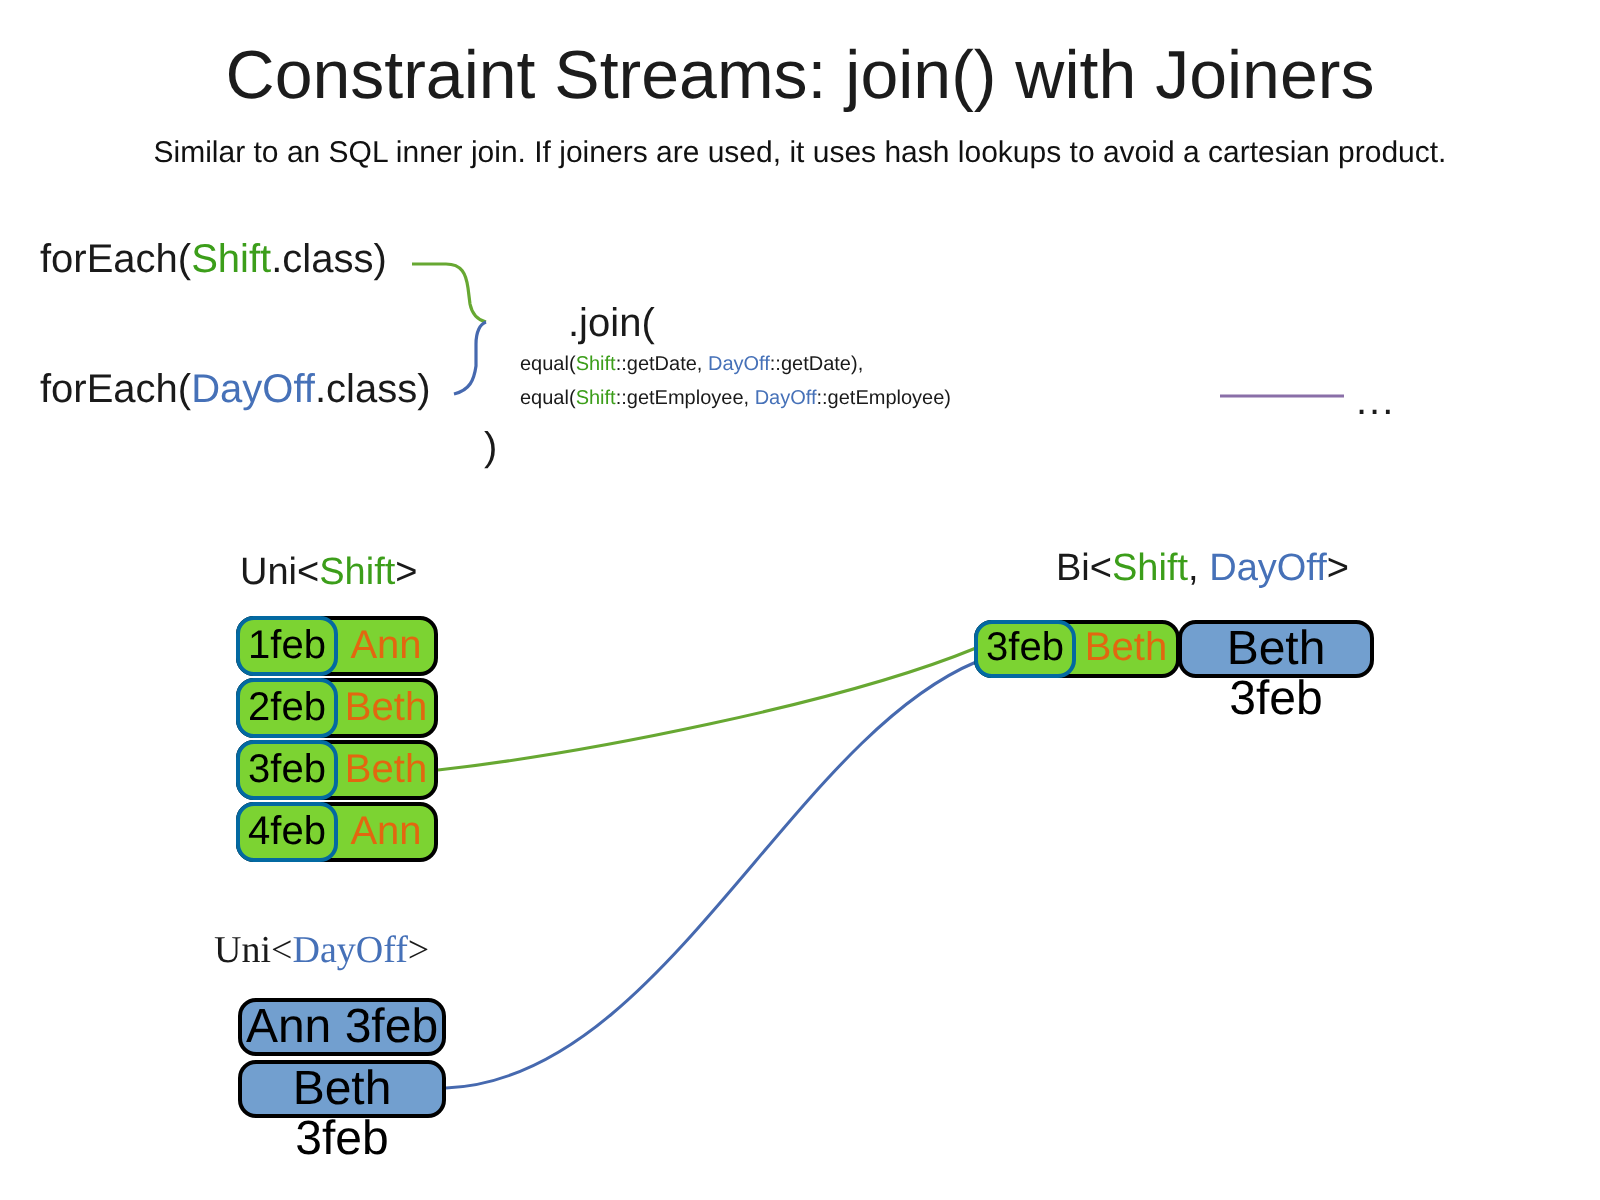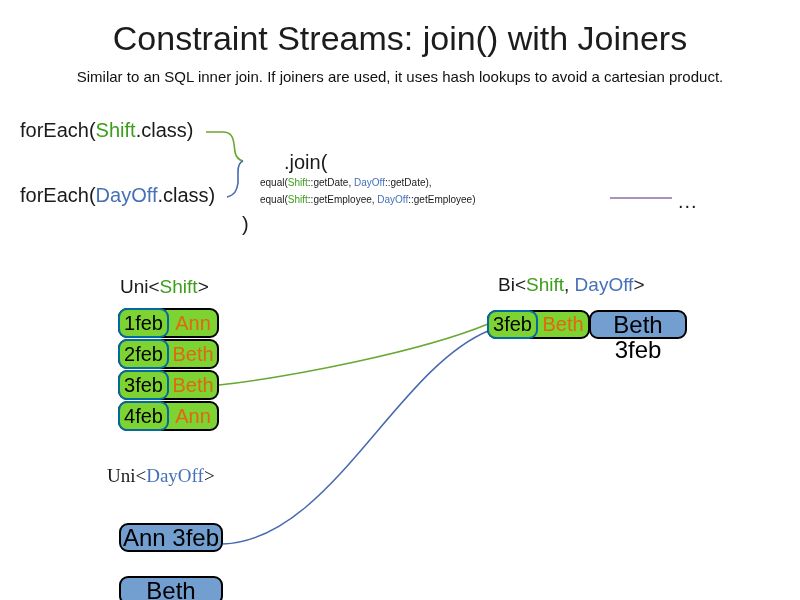--- a/index.html
+++ b/index.html
@@ -53,21 +53,21 @@
   .bi-green .emp-cell { height:25px; line-height:25px; }
   .blue-box {
     height:25px; background:var(--dayoff-box-fill,#729fcf);
     border:2px solid #000; border-radius:9px;
     text-align:center; line-height:25px; font-size:24px; color:#000;
   }
   .bi-blue { width:94px; margin-left:-1px; }
 
   
   .dayoff-table { position:absolute; left:119px; top:499px; z-index:2; }
-  .dayoff-table .blue-box { width:100px; margin-bottom:2px;margin-top:24px; }
+  .dayoff-table .blue-box { width:100px; margin-bottom:2px; }
 
   .note { font-size:19px; line-height:25px; color:var(--note-red-text,#b51d1d); }
 </style>
 </head>
 <body>
 
 <div class="slide">
 
   <div class="abs title">Constraint Streams: join() with Joiners</div>
   <div class="abs subtitle">Similar to an SQL inner join. If joiners are used, it uses hash lookups to avoid a cartesian product.</div>
@@ -111,21 +111,21 @@
     <div class="green-row">
       <span class="date-cell">3feb</span>
       <span class="emp-cell">Beth</span>
     </div>
     <div class="green-row">
       <span class="date-cell">4feb</span>
       <span class="emp-cell">Ann</span>
     </div>
   </div>
 
-  <div class="abs label z2" style="left:498px; top:274px;">
+  <div class="abs label z2" style="left:528px; top:274px;">
     <span>Bi&lt;</span><span class="t-green">Shift</span><span>, </span><span class="t-blue">DayOff</span><span>&gt;</span>
   </div>
   <div class="bi-row">
     <div class="bi-green">
       <span class="date-cell">3feb</span>
       <span class="emp-cell">Beth</span>
     </div>
     <div class="blue-box bi-blue">Beth 3feb</div>
   </div>
 

